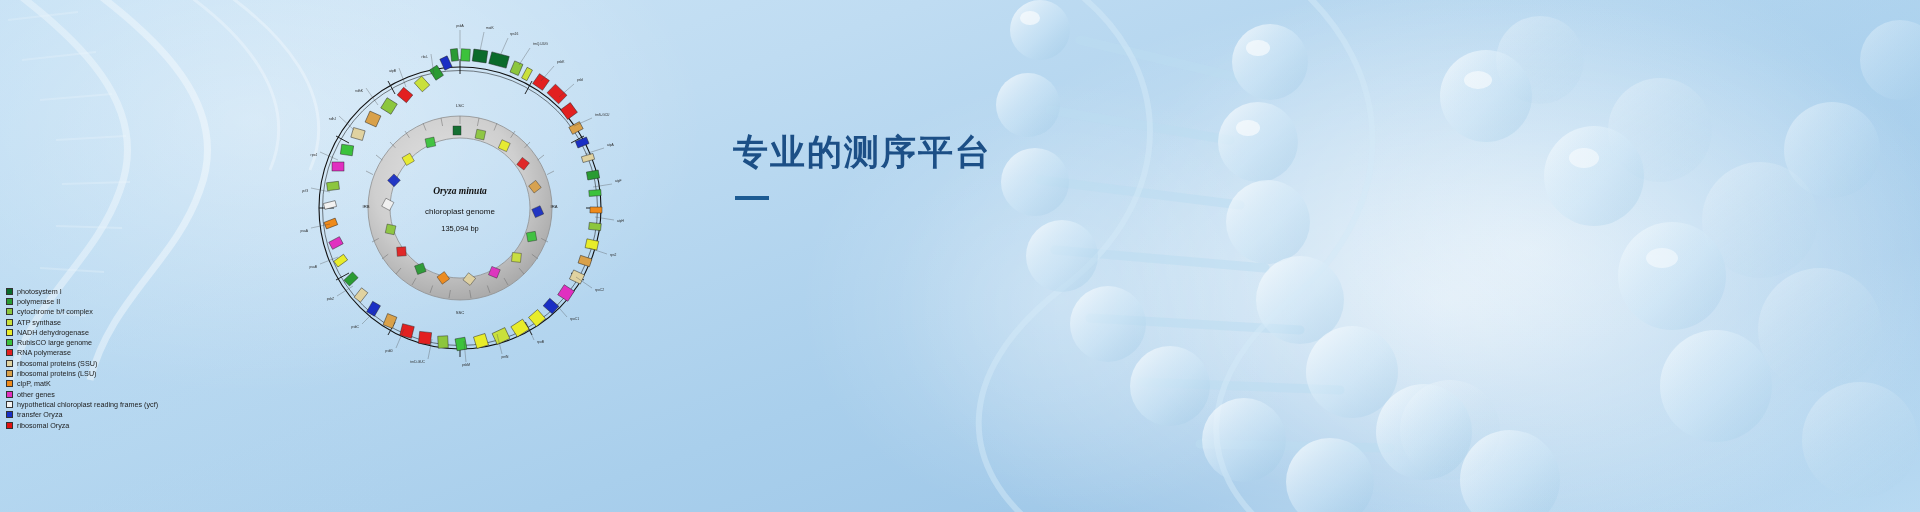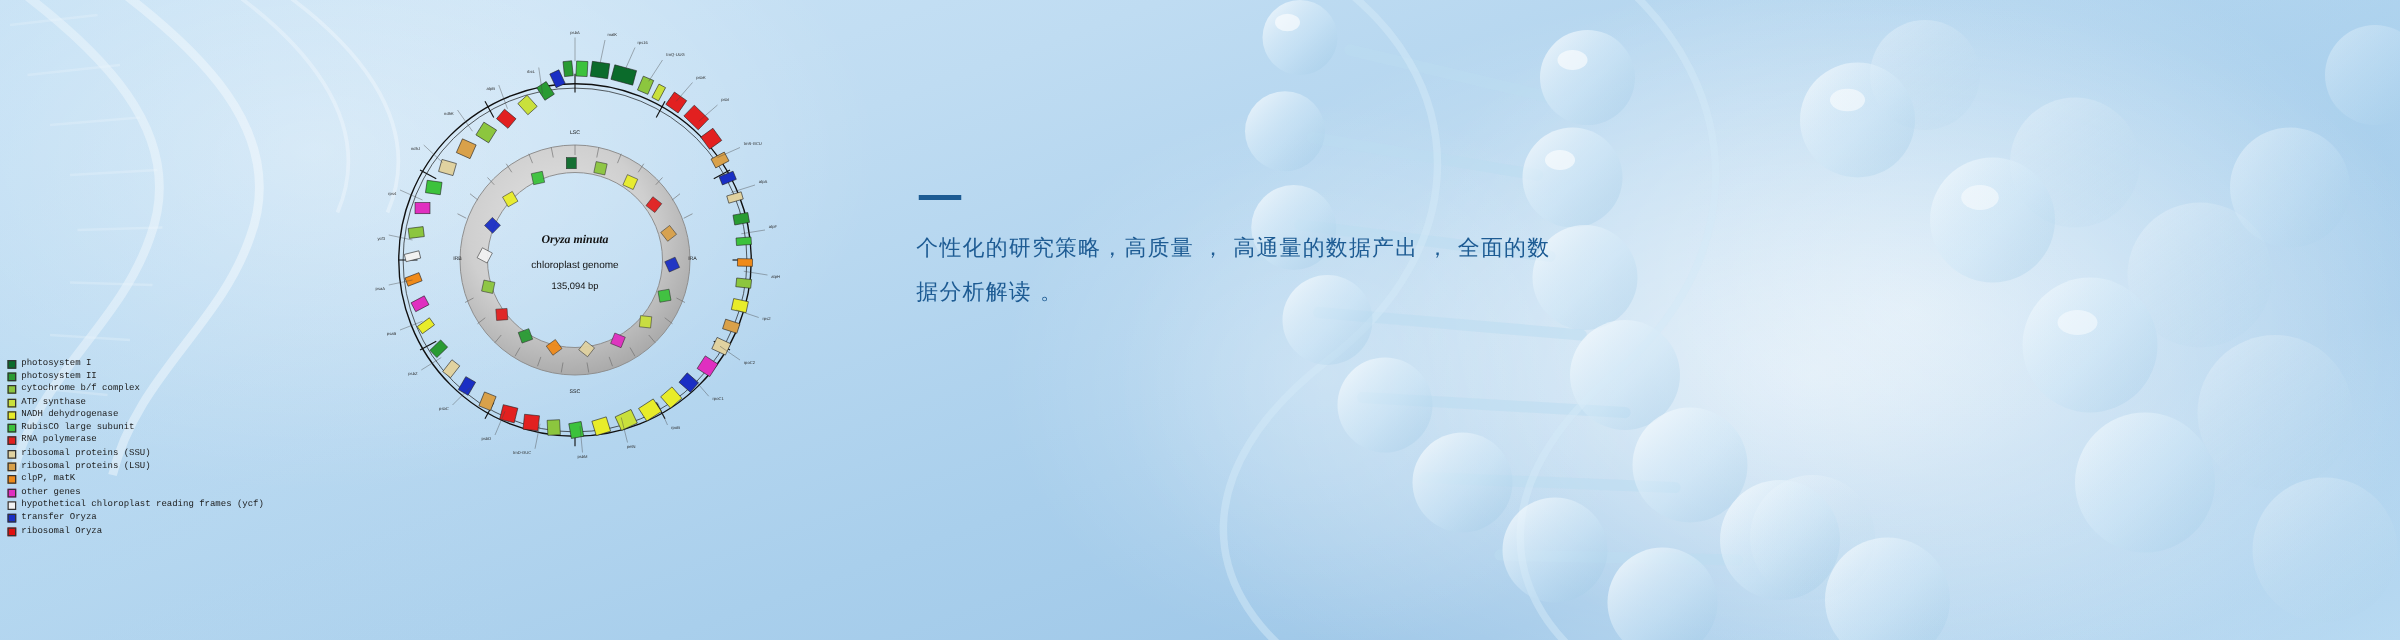--- a/index.html
+++ b/index.html
@@ -37,21 +37,21 @@
   }
   .legend-row { display:flex; align-items:center; height:10.3px; }
   .legend-swatch {
     width:7px; height:7px;
     border:1px solid #333;
     margin-right:4px; flex:none;
   }
   .legend-label {
     font-size:7.2px; color:#1c1c1c;
     line-height:9px; white-space:nowrap;
-    font-family:Liberation Mono, monospace;
+    font-family:Liberation Sans, sans-serif;
   }
 
   
   .content { position:absolute; left:733px; top:132px; width:700px; }
   .headline {
     font-size:35px; font-weight:bold; color:#1c4f86;
     letter-spacing:2px; line-height:1.15;
     font-family:"DejaVu Sans", sans-serif;
   }
   .rule {
@@ -392,37 +392,37 @@
   </svg>
 </div>
 
 <div class="legend" id="legend">
     <div class="legend-row">
       <span class="legend-swatch" style="background: rgb(11, 107, 43);"></span>
       <span class="legend-label">photosystem I</span>
     </div>
     <div class="legend-row">
       <span class="legend-swatch" style="background: rgb(42, 155, 51);"></span>
-      <span class="legend-label">photosystem II</span>
+      <span class="legend-label">polymerase II</span>
     </div>
     <div class="legend-row">
       <span class="legend-swatch" style="background: rgb(140, 198, 62);"></span>
       <span class="legend-label">cytochrome b/f complex</span>
     </div>
     <div class="legend-row">
       <span class="legend-swatch" style="background: rgb(201, 224, 60);"></span>
       <span class="legend-label">ATP synthase</span>
     </div>
     <div class="legend-row">
       <span class="legend-swatch" style="background: rgb(232, 236, 42);"></span>
       <span class="legend-label">NADH dehydrogenase</span>
     </div>
     <div class="legend-row">
       <span class="legend-swatch" style="background: rgb(60, 194, 60);"></span>
-      <span class="legend-label">RubisCO large subunit</span>
+      <span class="legend-label">RubisCO large genome</span>
     </div>
     <div class="legend-row">
       <span class="legend-swatch" style="background: rgb(226, 32, 32);"></span>
       <span class="legend-label">RNA polymerase</span>
     </div>
     <div class="legend-row">
       <span class="legend-swatch" style="background: rgb(224, 210, 160);"></span>
       <span class="legend-label">ribosomal proteins (SSU)</span>
     </div>
     <div class="legend-row">
@@ -445,15 +445,15 @@
       <span class="legend-swatch" style="background: rgb(26, 47, 196);"></span>
       <span class="legend-label">transfer Oryza</span>
     </div>
     <div class="legend-row">
       <span class="legend-swatch" style="background: rgb(224, 16, 16);"></span>
       <span class="legend-label">ribosomal Oryza</span>
     </div>
   </div>
 
 <div class="content">
+  <div class="headline">专业的测序平台</div>
   <div class="rule"></div>
-  <div class="subtext">个性化的研究策略，高质量 ， 高通量的数据产出 ， 全面的数据分析解读 。</div>
 </div>
 
 </body></html>

